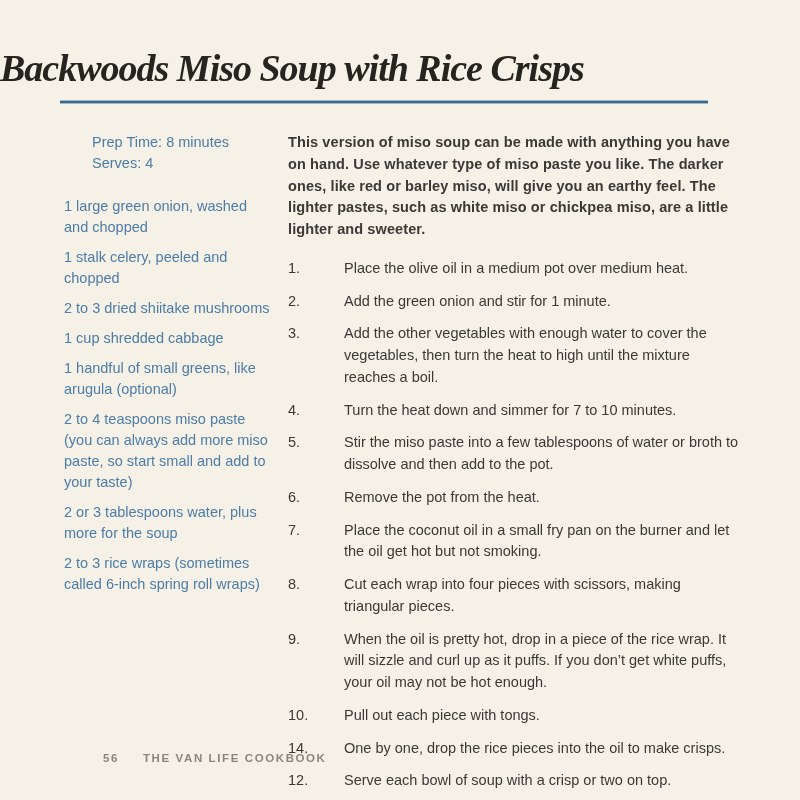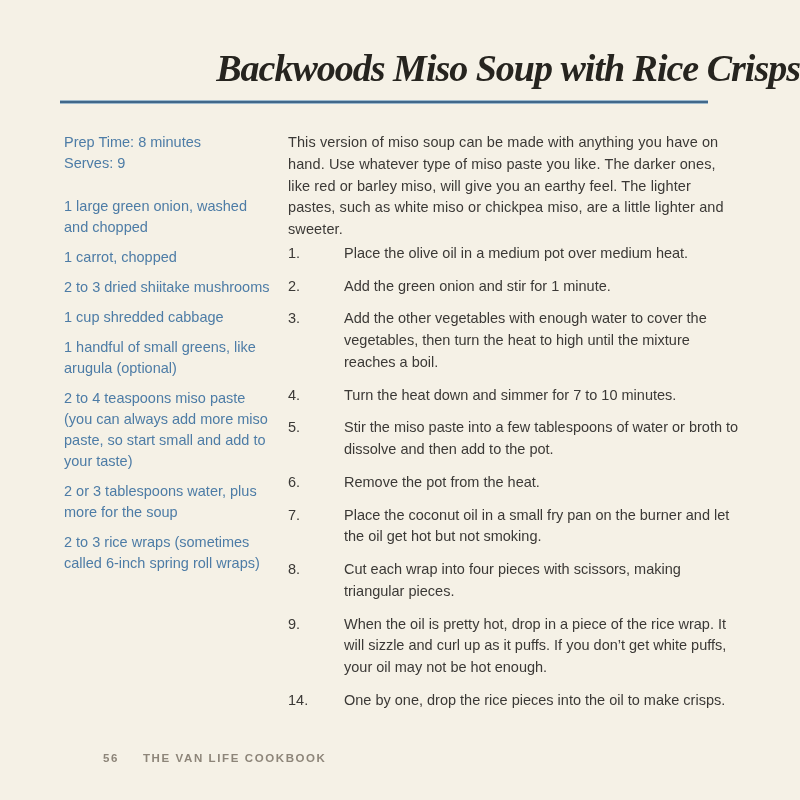--- a/index.html
+++ b/index.html
@@ -14,21 +14,21 @@
   html,body{width:800px;height:800px;}
   body{
     background:var(--background);
     font-family:"Liberation Sans", sans-serif;
     position:relative;
     overflow:hidden;
     color:var(--text-dark);
   }
   .page-title{
     margin-top:46px;
-    text-align:right;
+    text-align:left;
     font-family:"Liberation Serif", "DejaVu Serif", cursive;
     font-style:italic;
     font-weight:700;
     font-size:38px;
     letter-spacing:-1px;
     color:#26241f;
   }
   .title-rule{
     width:648px;
     height:4px;
@@ -42,31 +42,32 @@
     display:flex;
     margin:28px 60px 0 64px;
   }
   .sidebar{
     width:206px;
     flex:0 0 206px;
     color:var(--accent-blue);
     font-size:14.5px;
     line-height:1.45;
   }
-  .recipe-meta{margin-bottom:22px;}
+  .recipe-meta{margin-bottom:22px;margin-left:28px;}
   .ingredients div{margin-bottom:9px;}
   .main{
     flex:1;
     margin-left:18px;
     font-size:14.5px;
     line-height:1.5;
   }
   .recipe-intro{
-    margin-bottom:2px;
+    margin-bottom:17px;
     letter-spacing:0.1px;
+    font-weight:bold;
   }
   .steps{list-style:none;}
   .step{
     display:flex;
     margin-bottom:11px;
   }
   .step-number{
     flex:0 0 28px;
   }
   .step-text{flex:1;margin-left:28px;}
@@ -88,25 +89,25 @@
 <body>
 
 <h1 class="page-title">Backwoods Miso Soup with Rice Crisps</h1>
 <div class="title-rule"></div>
 
 <div class="columns">
 
   <aside class="sidebar">
     <div class="recipe-meta">
         <div>Prep Time: 8 minutes</div>
-        <div>Serves: 9</div>
+        <div>Serves: 4</div>
       </div>
     <div class="ingredients">
         <div>1 large green onion, washed and chopped</div>
-        <div>1 carrot, chopped</div>
+        <div>1 stalk celery, peeled and chopped</div>
         <div>2 to 3 dried shiitake mushrooms</div>
         <div>1 cup shredded cabbage</div>
         <div>1 handful of small greens, like arugula (optional)</div>
         <div>2 to 4 teaspoons miso paste (you can always add more miso paste, so start small and add to your taste)</div>
         <div>2 or 3 tablespoons water, plus more for the soup</div>
         <div>2 to 3 rice wraps (sometimes called 6-inch spring roll wraps)</div>
       </div>
   </aside>
 
   <section class="main">
@@ -142,22 +143,30 @@
       </li>
         <li class="step">
         <span class="step-number">8.</span>
         <span class="step-text">Cut each wrap into four pieces with scissors, making triangular pieces.</span>
       </li>
         <li class="step">
         <span class="step-number">9.</span>
         <span class="step-text">When the oil is pretty hot, drop in a piece of the rice wrap. It will sizzle and curl up as it puffs. If you don’t get white puffs, your oil may not be hot enough.</span>
       </li>
         <li class="step">
+        <span class="step-number">10.</span>
+        <span class="step-text">Pull out each piece with tongs.</span>
+      </li>
+        <li class="step">
         <span class="step-number">14.</span>
         <span class="step-text">One by one, drop the rice pieces into the oil to make crisps.</span>
+      </li>
+        <li class="step">
+        <span class="step-number">12.</span>
+        <span class="step-text">Serve each bowl of soup with a crisp or two on top.</span>
       </li>
       </ol>
   </section>
 
 </div>
 
 <div class="footer">
   <span>56</span>
   <span>THE VAN LIFE COOKBOOK</span>
 </div>

